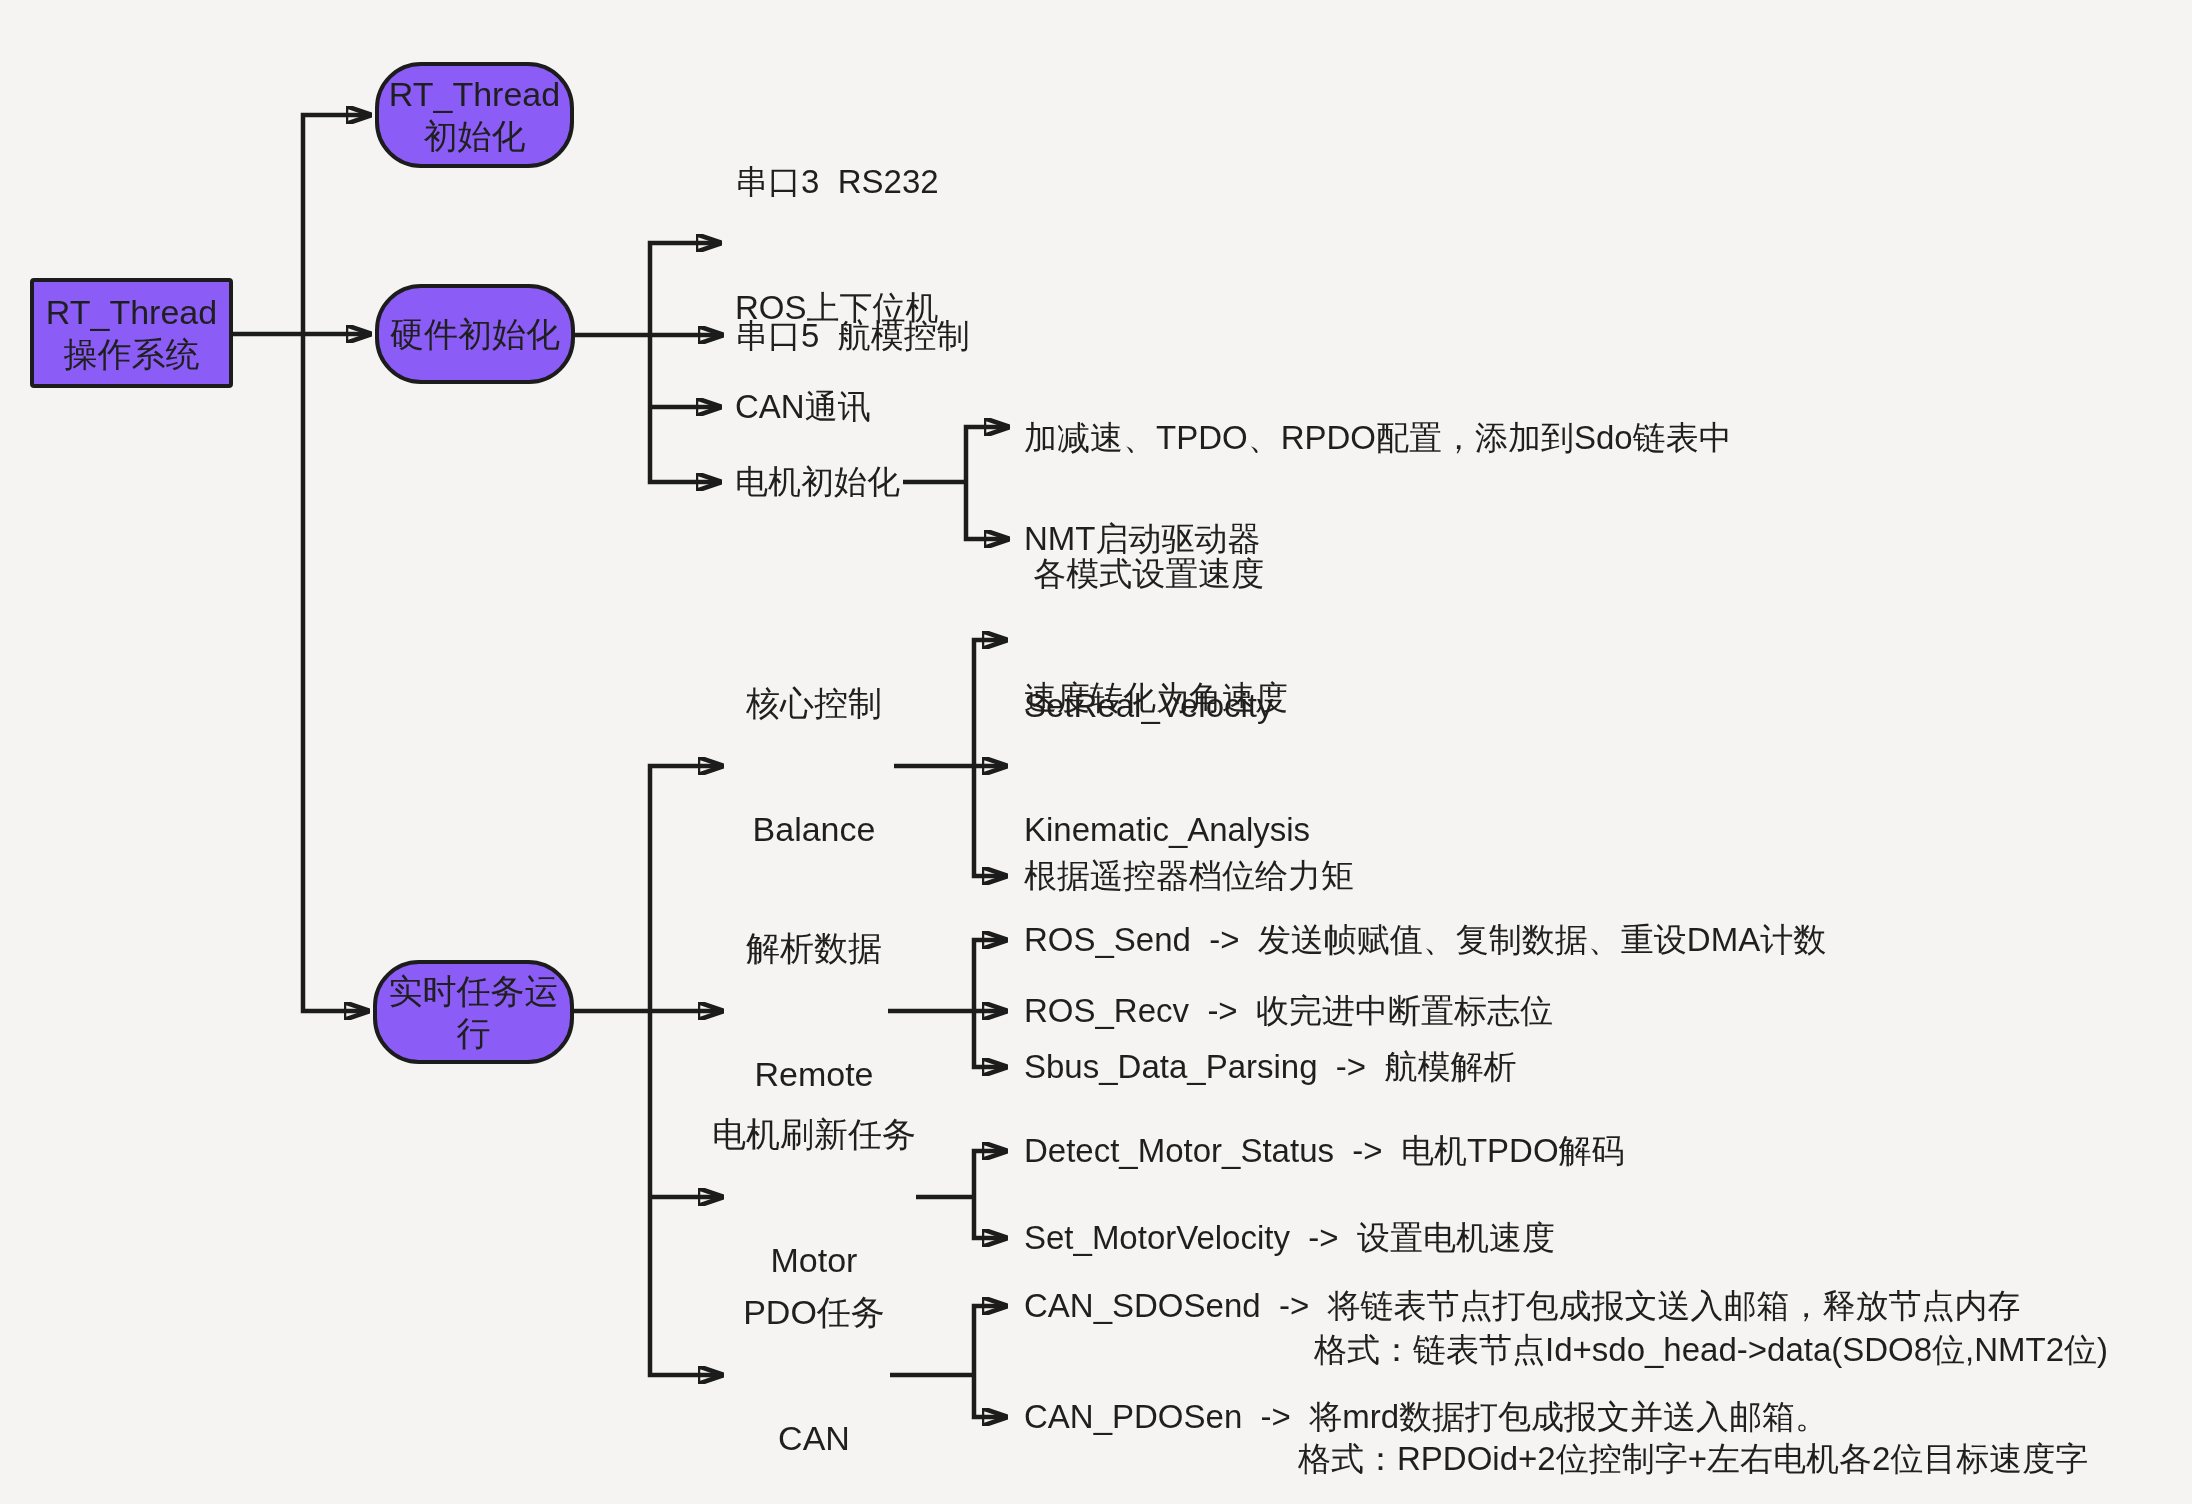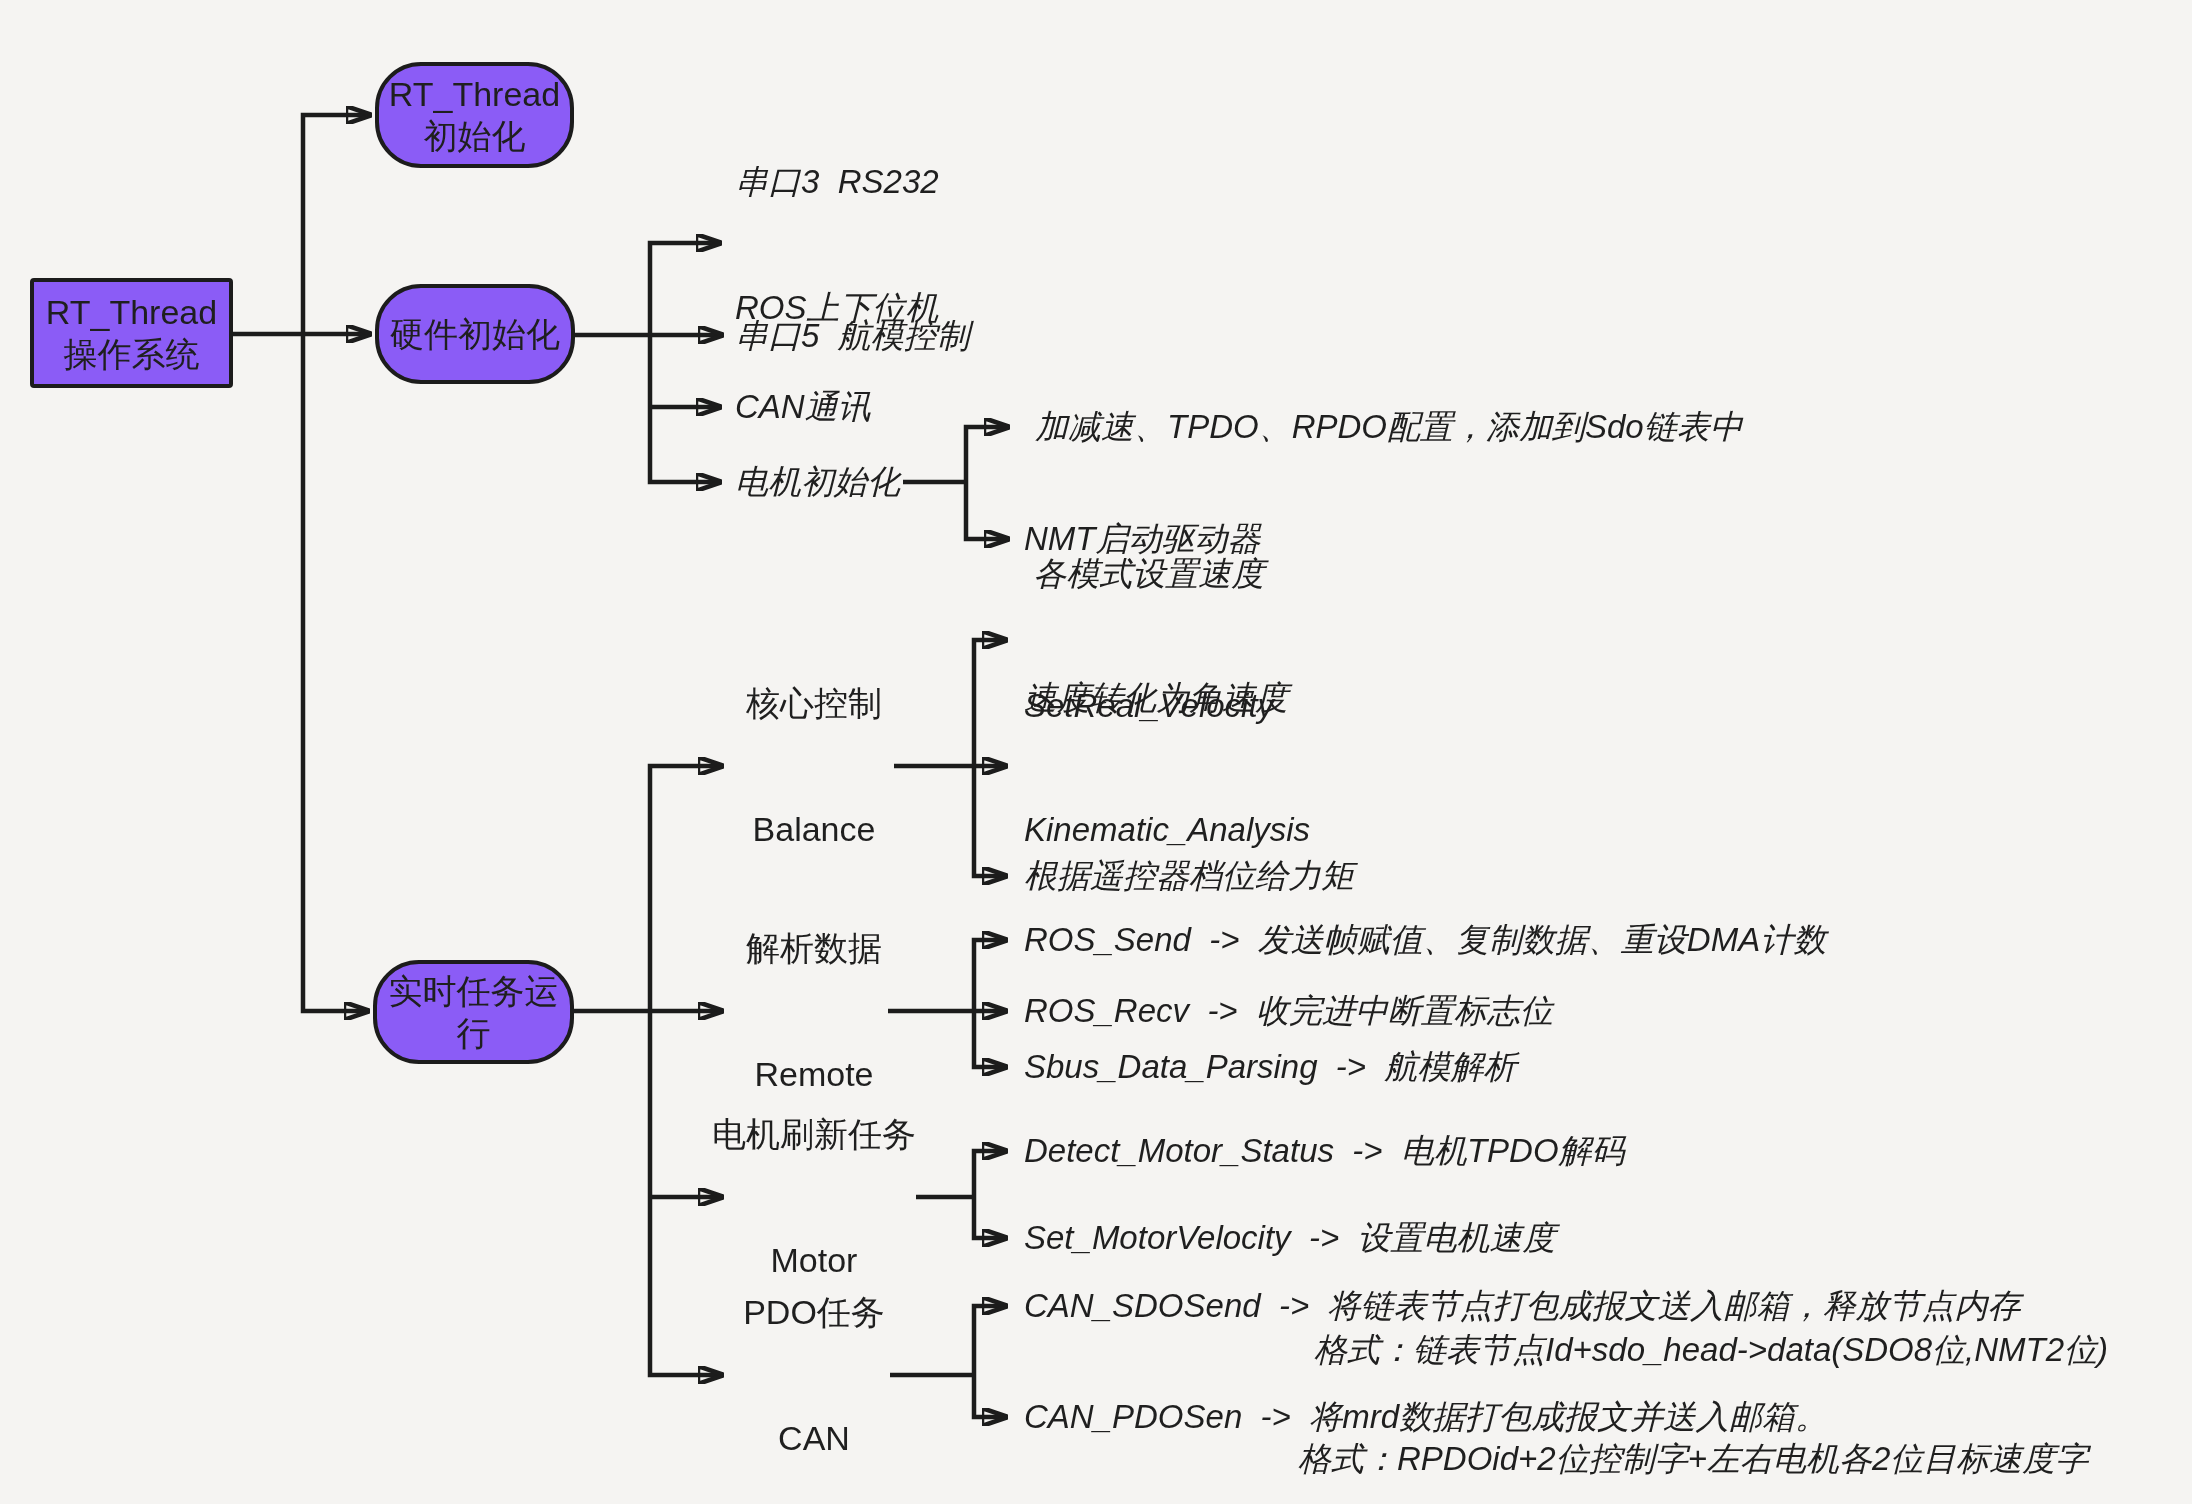--- a/index.html
+++ b/index.html
@@ -7,21 +7,20 @@
     position:relative;width:2192px;height:1504px;overflow:hidden;
     background:#f5f4f2;
     font-family:"Liberation Sans","DejaVu Sans",sans-serif;
     color:#1f1f1f;
   }
   svg.wires{position:absolute;left:0;top:0;pointer-events:none;}
   svg.wires path{fill:none;stroke:#1c1c1c;stroke-width:4.5px;}
   .t{
     position:absolute;white-space:pre;font-size:33px;line-height:44px;
     transform:translateY(-50%);
-    font-style:italic;
   }
   .t .ln{display:block;white-space:pre;}
   .nodelab{
     position:absolute;white-space:pre;font-size:34px;line-height:42px;
     transform:translate(-50%,-50%);text-align:center;
   }
   .nodelab .ln{display:block;white-space:pre;}
   .box{
     position:absolute;box-sizing:border-box;border:4px solid #1c1c1c;
     display:flex;flex-direction:column;align-items:center;justify-content:center;
@@ -100,21 +99,21 @@
   </div>
 
   <div class="t" style="left:735px;top:245px;line-height:42px;">
     <span class="ln">串口3  RS232</span>
     <span class="ln">ROS上下位机</span>
   </div>
   <div class="t" style="left:735px;top:336px;">串口5  航模控制</div>
   <div class="t" style="left:735px;top:407px;">CAN通讯</div>
   <div class="t" style="left:735px;top:482px;">电机初始化</div>
 
-  <div class="t" style="left:1024px;top:427px;margin-left:11px;">加减速、TPDO、RPDO配置，添加到Sdo链表中</div>
+  <div class="t" style="left:1024px;top:438px;">加减速、TPDO、RPDO配置，添加到Sdo链表中</div>
   <div class="t" style="left:1024px;top:539px;">NMT启动驱动器</div>
 
   <div class="nodelab" style="left:814px;top:766px;">
     <span class="ln">核心控制</span>
     <span class="ln">Balance</span>
   </div>
   <div class="nodelab" style="left:814px;top:1011px;">
     <span class="ln">解析数据</span>
     <span class="ln">Remote</span>
   </div>

